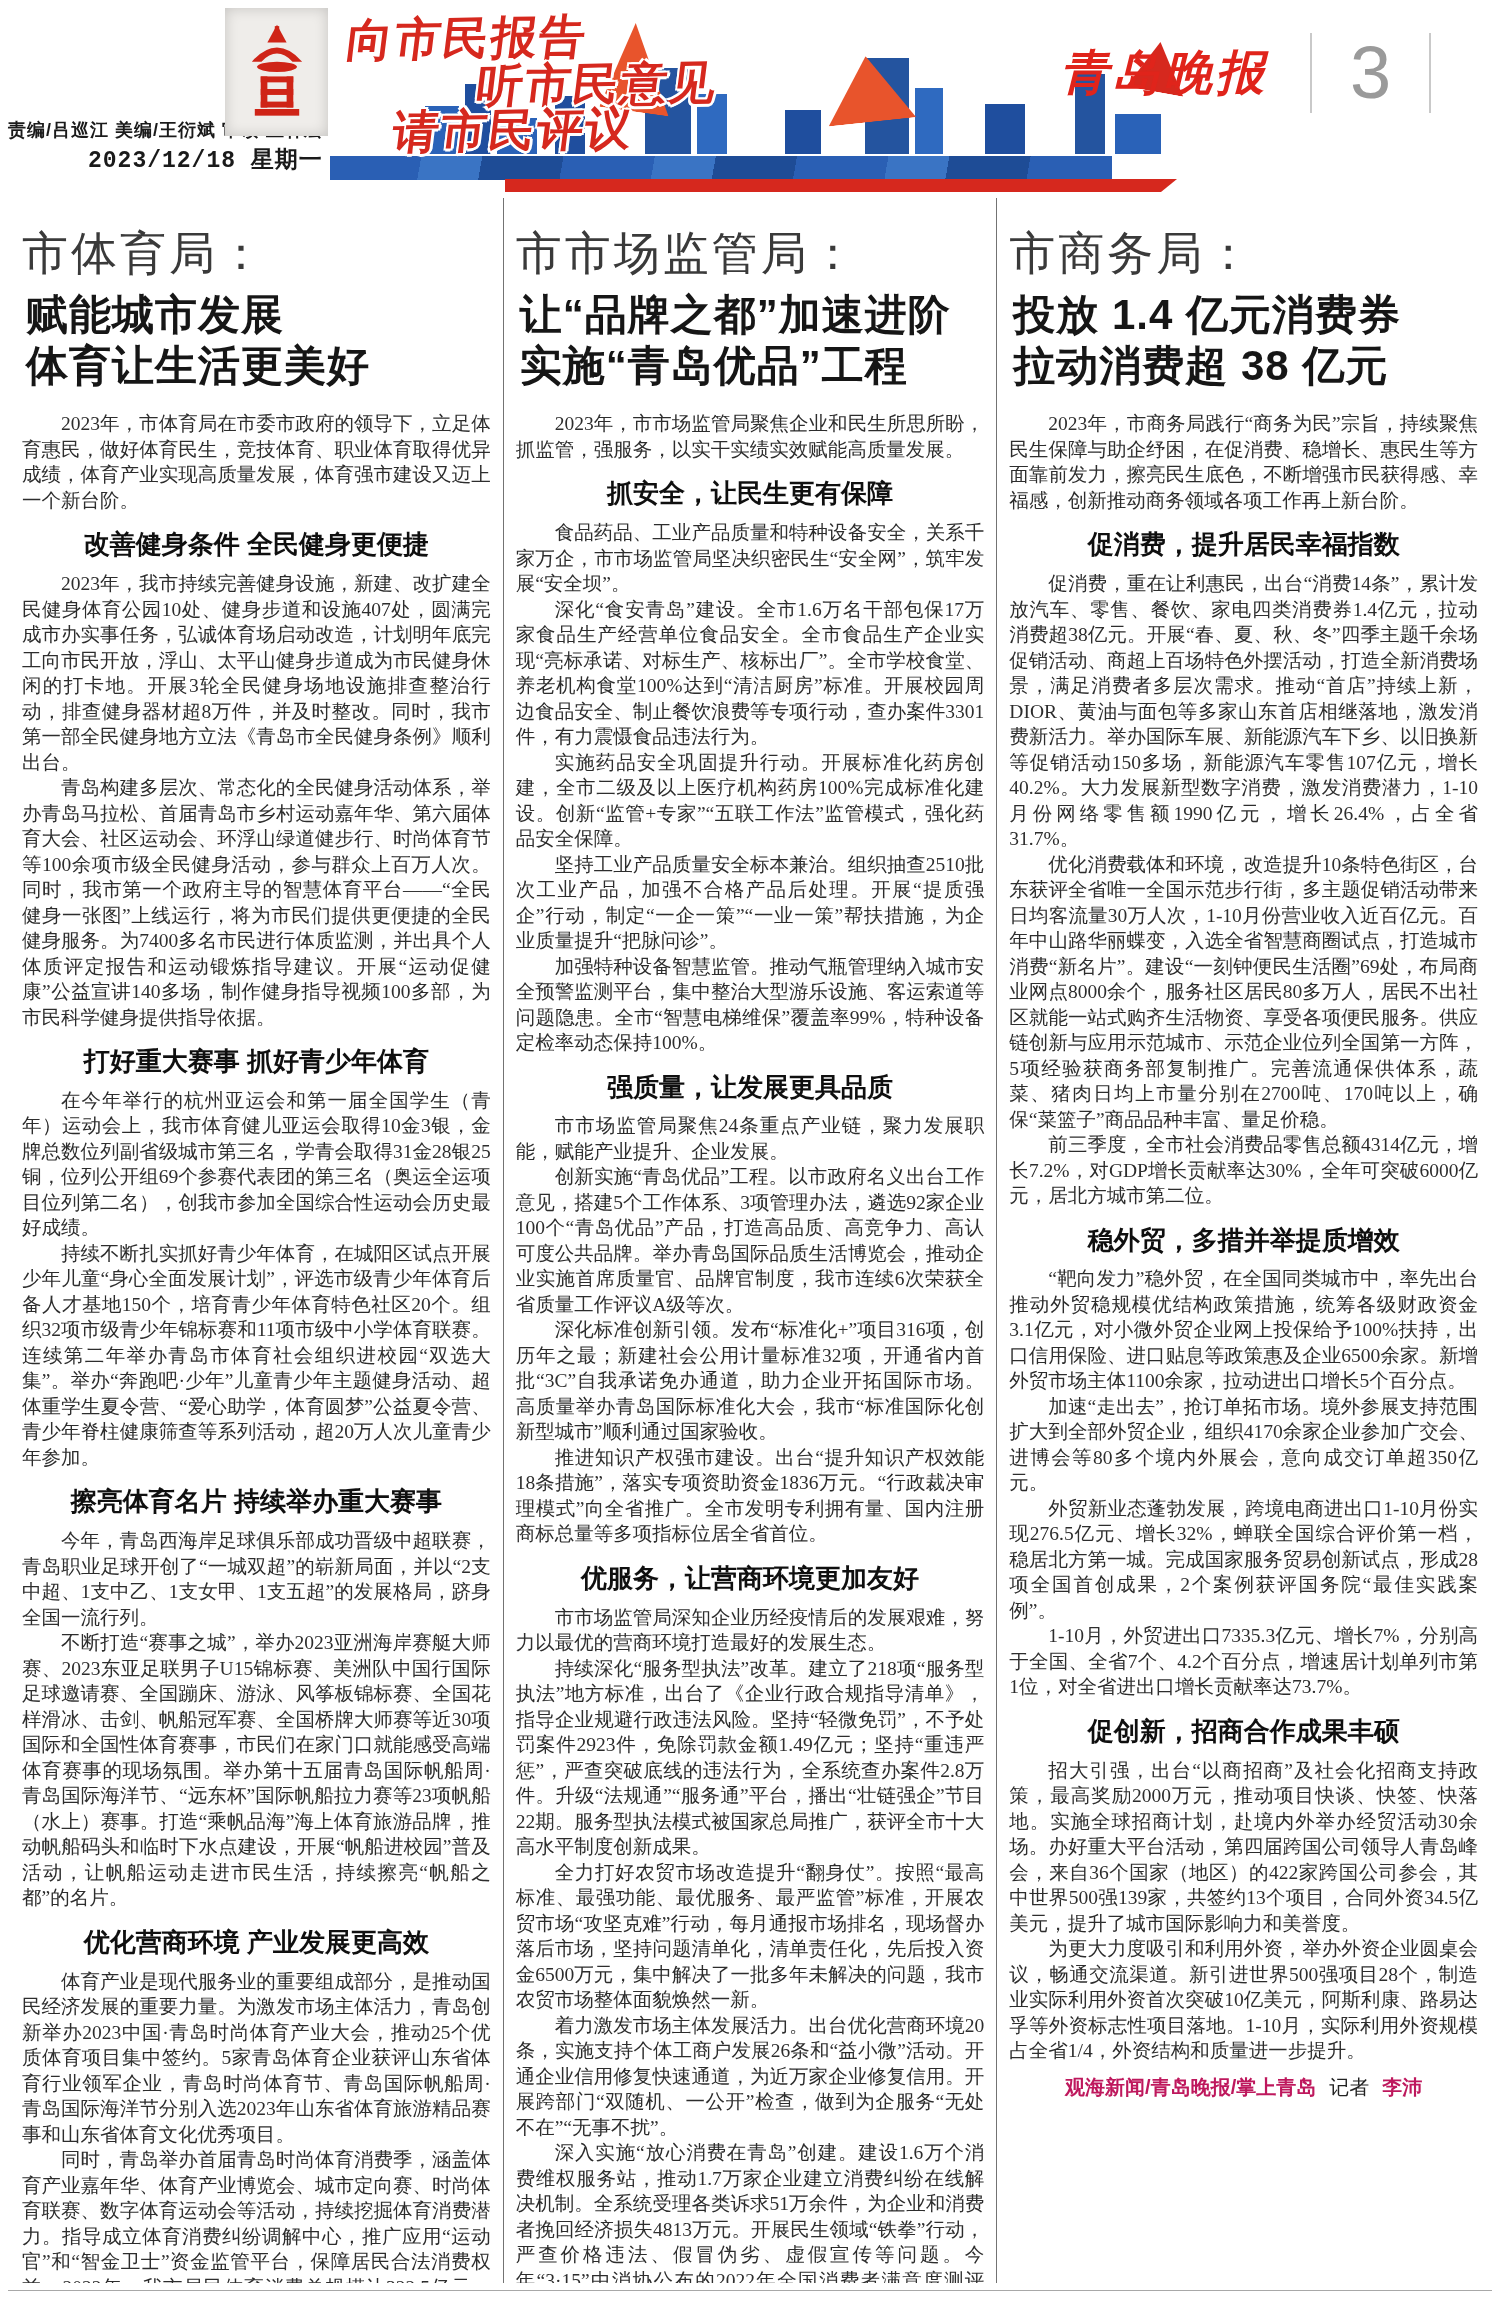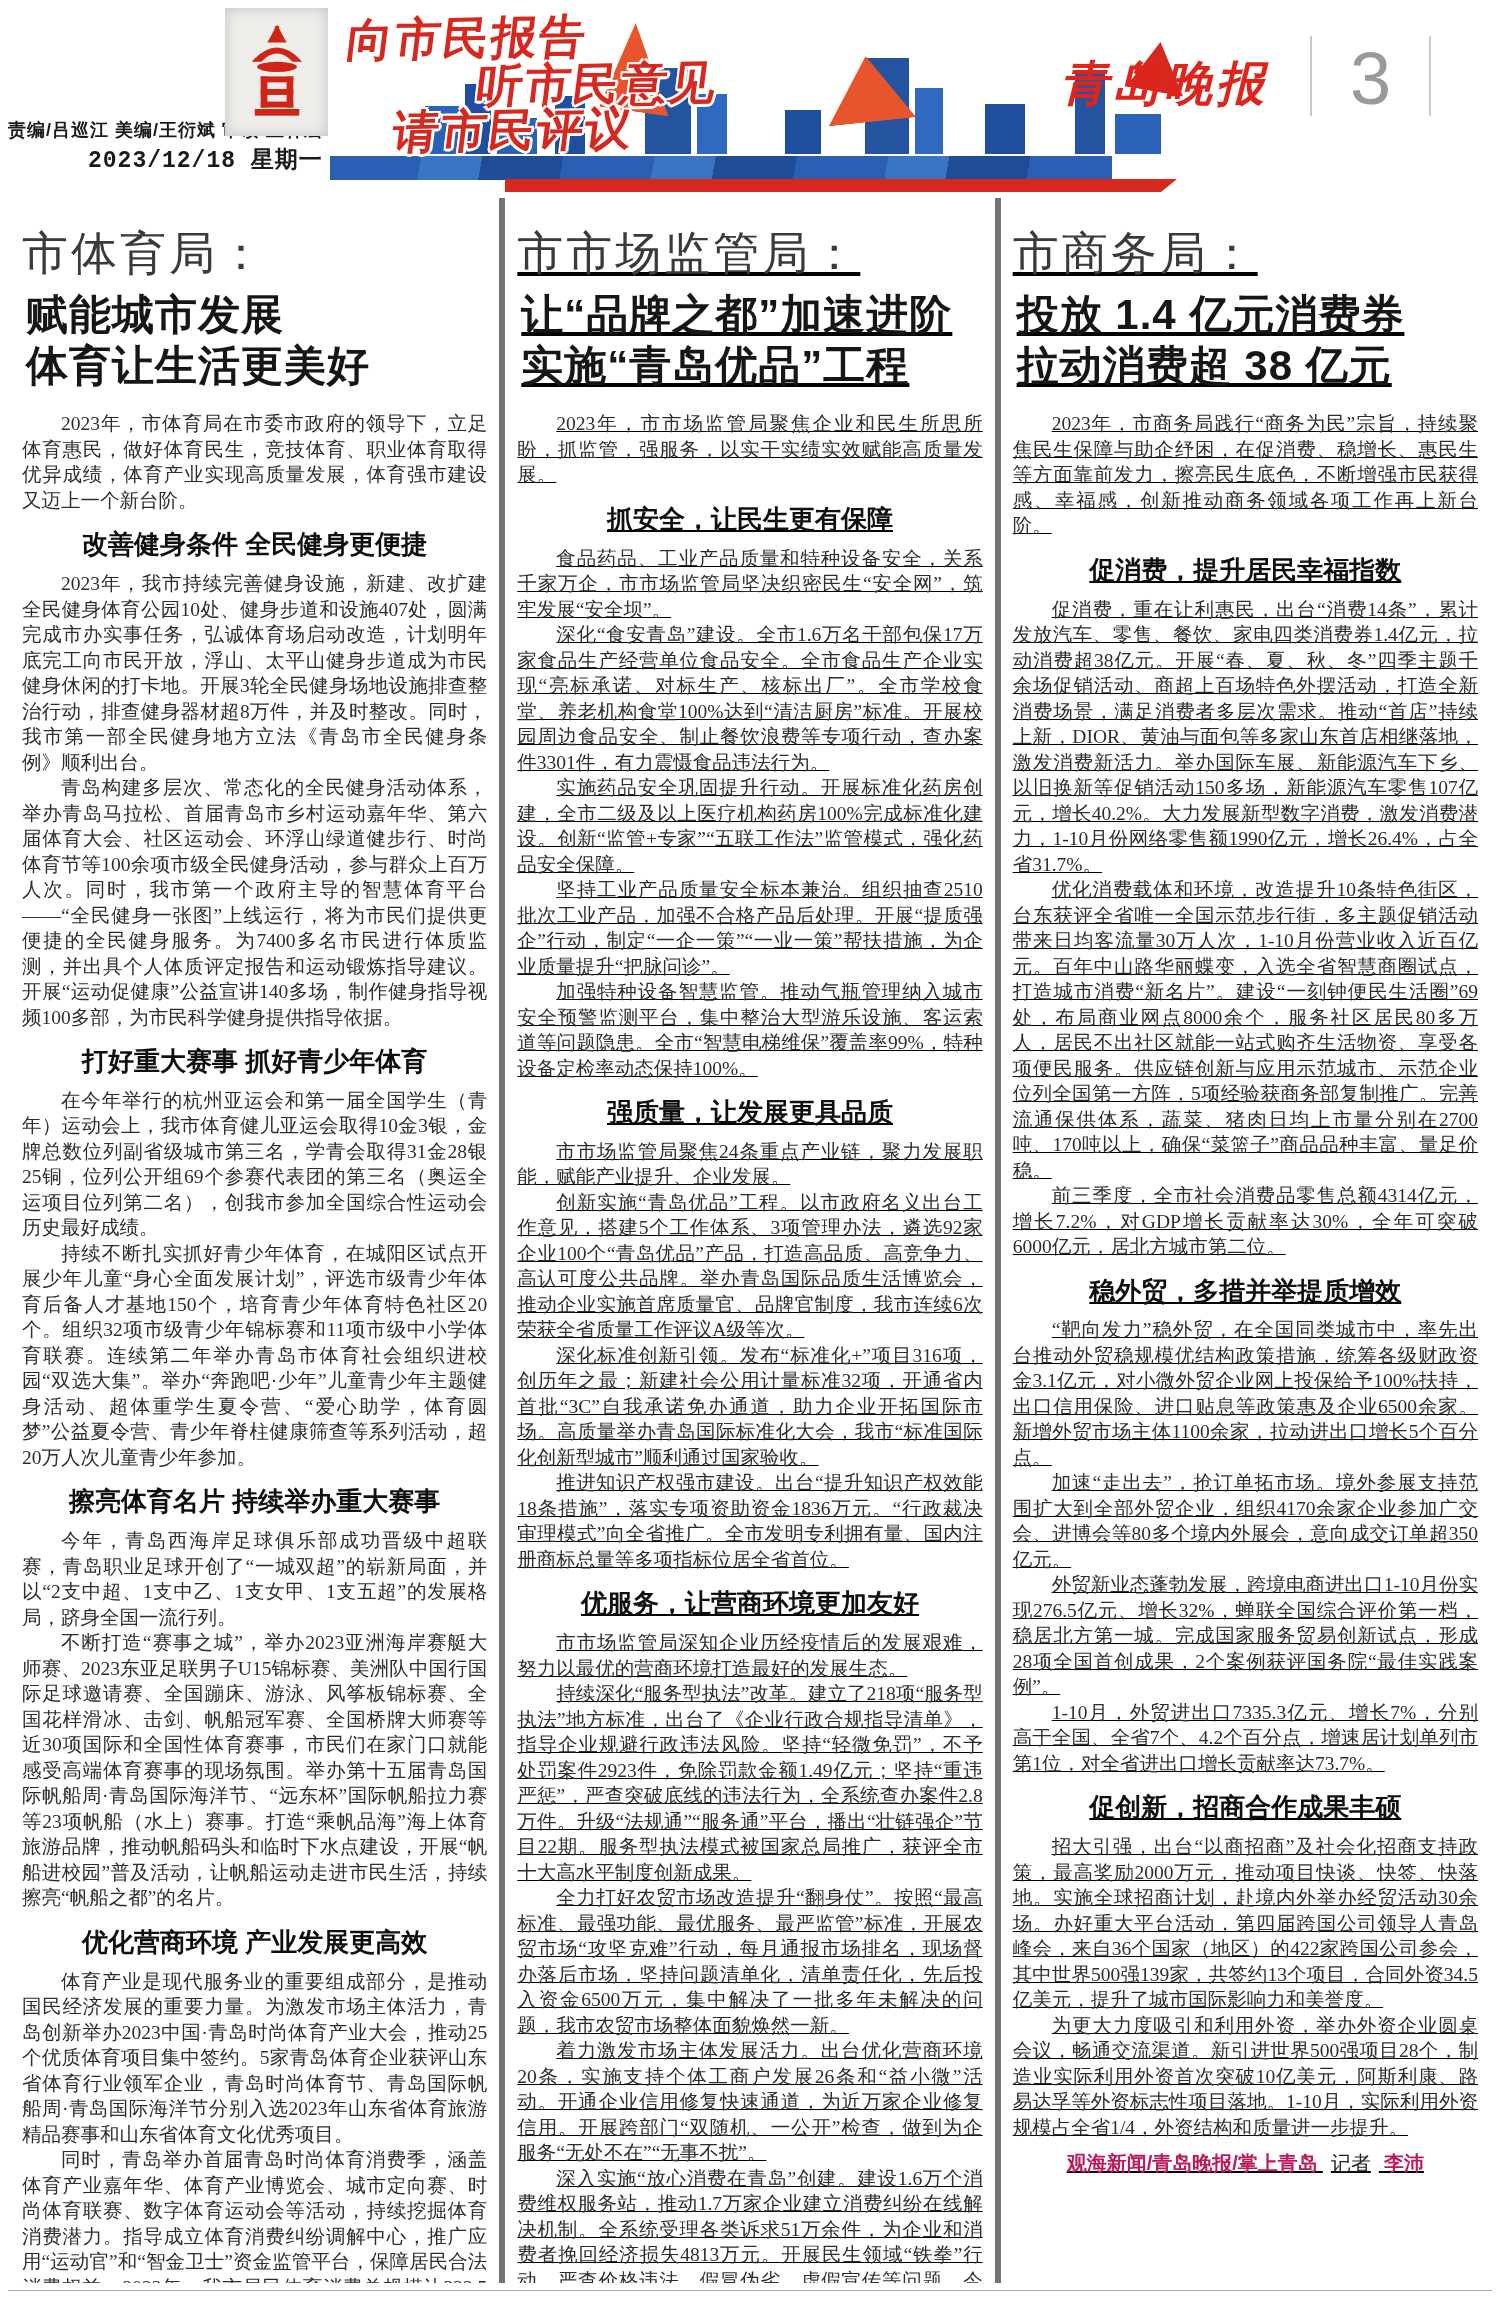--- a/index.html
+++ b/index.html
@@ -21,30 +21,30 @@
          font-size:46px;letter-spacing:2px;color:#d6281e;white-space:nowrap;z-index:5;
          transform:skewX(-8deg) rotate(-1deg);
          text-shadow:2px 2px 0 #fff,-2px -2px 0 #fff,2px -2px 0 #fff,-2px 2px 0 #fff,0 3px 0 #fff,3px 0 0 #fff;}
   .bl1{left:122px;top:4px;}
   .bl2{left:252px;top:50px;}
   .bl3{left:168px;top:96px;}
   .band-blue{position:absolute;left:330px;top:156px;width:782px;height:24px;
              background:repeating-linear-gradient(100deg,#2a5fb4 0 90px,#3a74c4 90px 150px,#1e4c96 150px 230px);}
   .band-red{position:absolute;left:505px;top:179px;width:672px;height:13px;background:#d6281e;
             clip-path:polygon(0 0,100% 0,calc(100% - 16px) 100%,0 100%);}
-  .masthead{position:absolute;left:1060px;top:30px;height:86px;display:flex;align-items:flex-end;gap:20px;}
+  .masthead{position:absolute;left:1060px;top:30px;height:86px;display:flex;align-items:center;gap:20px;}
   .mh-name{font-family:"Liberation Serif","DejaVu Serif",serif;font-style:italic;font-weight:700;
            font-size:48px;color:#e0241b;letter-spacing:4px;margin-right:22px;}
   .mh-div{width:2px;height:80px;background:#c9c9c9;}
   .mh-num{font-family:"Liberation Sans","DejaVu Sans",sans-serif;font-size:74px;color:#9a9a9a;
           margin:0 18px;line-height:1;}
   
   .cols{display:flex;margin:0 10px;height:2085px;overflow:hidden;}
   .col{flex:1 1 0;padding:30px 12px 0;overflow:hidden;}
-  .col+.col{border-left:6px solid #737373;text-decoration:underline;}
+  .col+.col{border-left:1px solid #737373;}
   .dept{font-weight:400;font-size:46px;line-height:1.15;color:#3a3a3a;letter-spacing:3px;margin:0 0 8px;}
   .tl{font-family:"Liberation Sans","DejaVu Sans",sans-serif;font-weight:700;font-size:42px;
       line-height:1.22;color:#161616;letter-spacing:1px;}
   .title{margin:0 4px 20px;}
   .sec-h{font-family:"Liberation Sans","DejaVu Sans",sans-serif;font-weight:700;font-size:26px;
          line-height:1.3;text-align:center;color:#0f0f0f;margin:15px 0 9px;}
   .bp{font-size:19.5px;line-height:25.5px;color:#2d2d2d;text-align:justify;text-indent:2em;margin:0;}
   .byline{text-align:center;margin:10px 0 0;font-size:20px;color:#222;white-space:nowrap;}
   .bm,.bn{font-family:"Liberation Sans","DejaVu Sans",sans-serif;font-weight:700;color:#be185d;}
   .br{margin:0 8px;}

